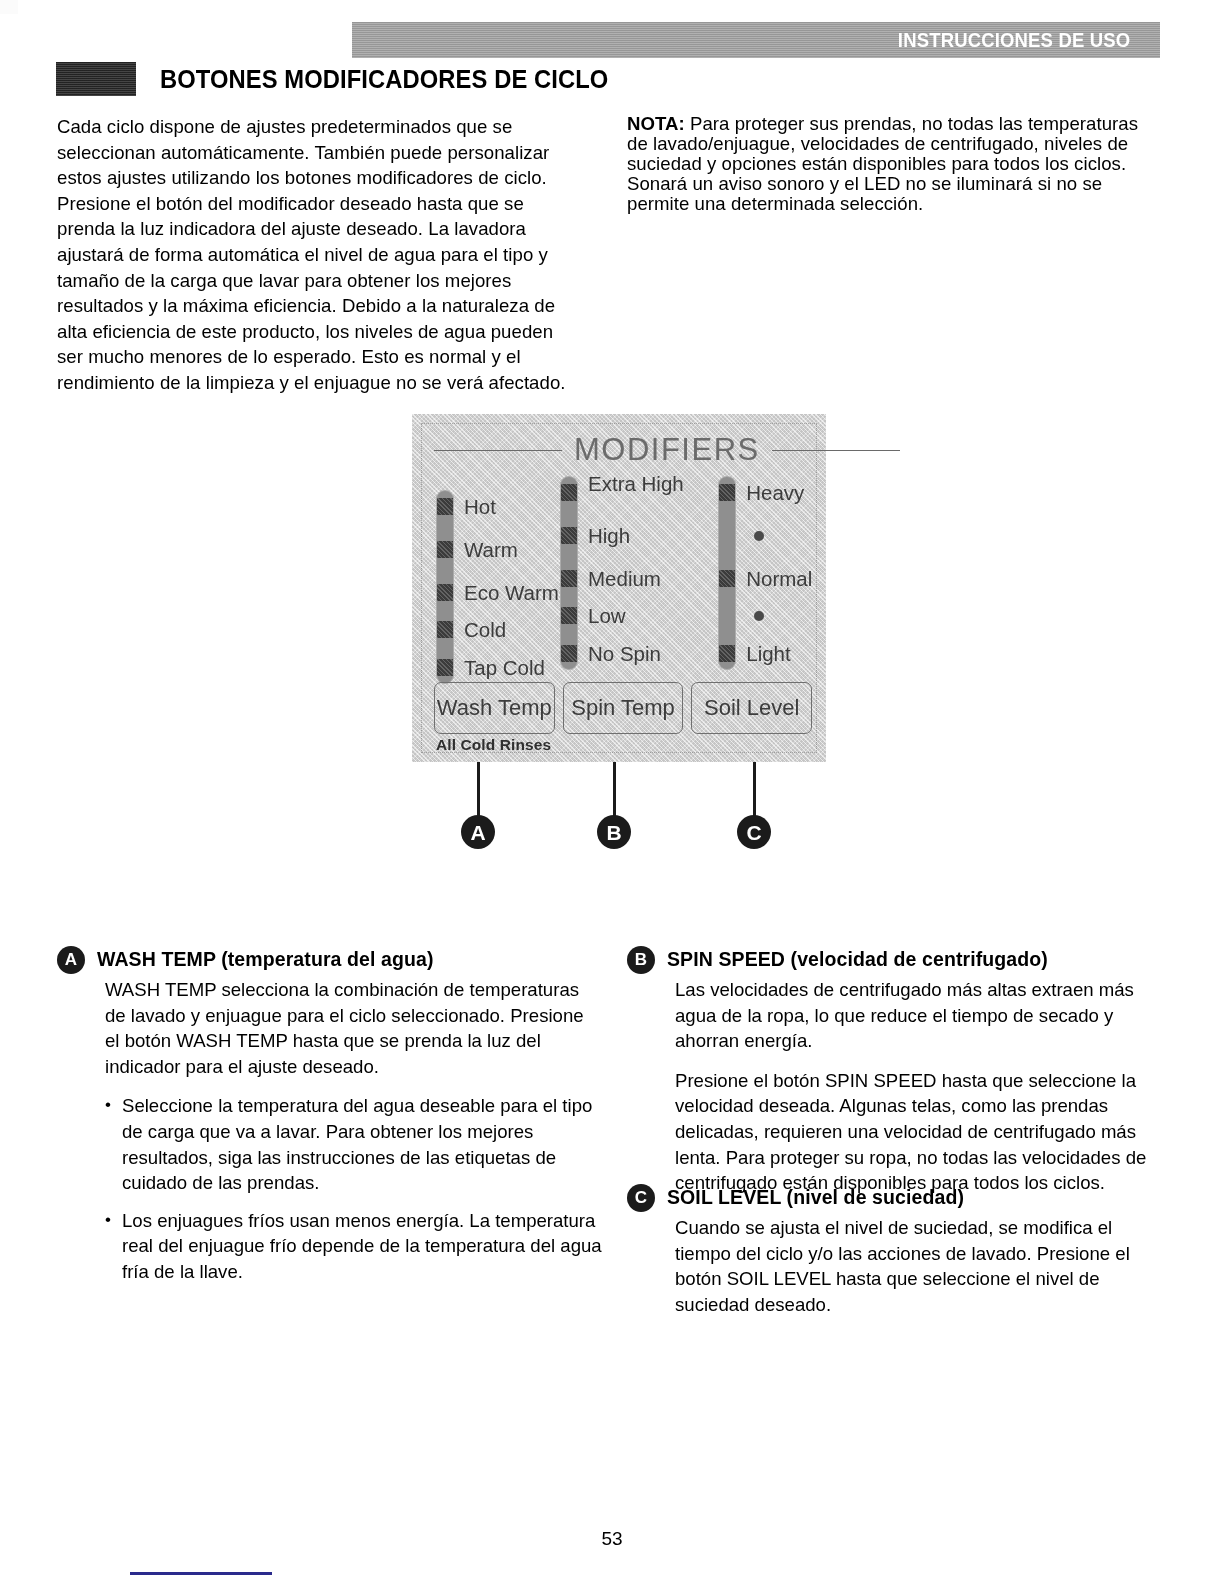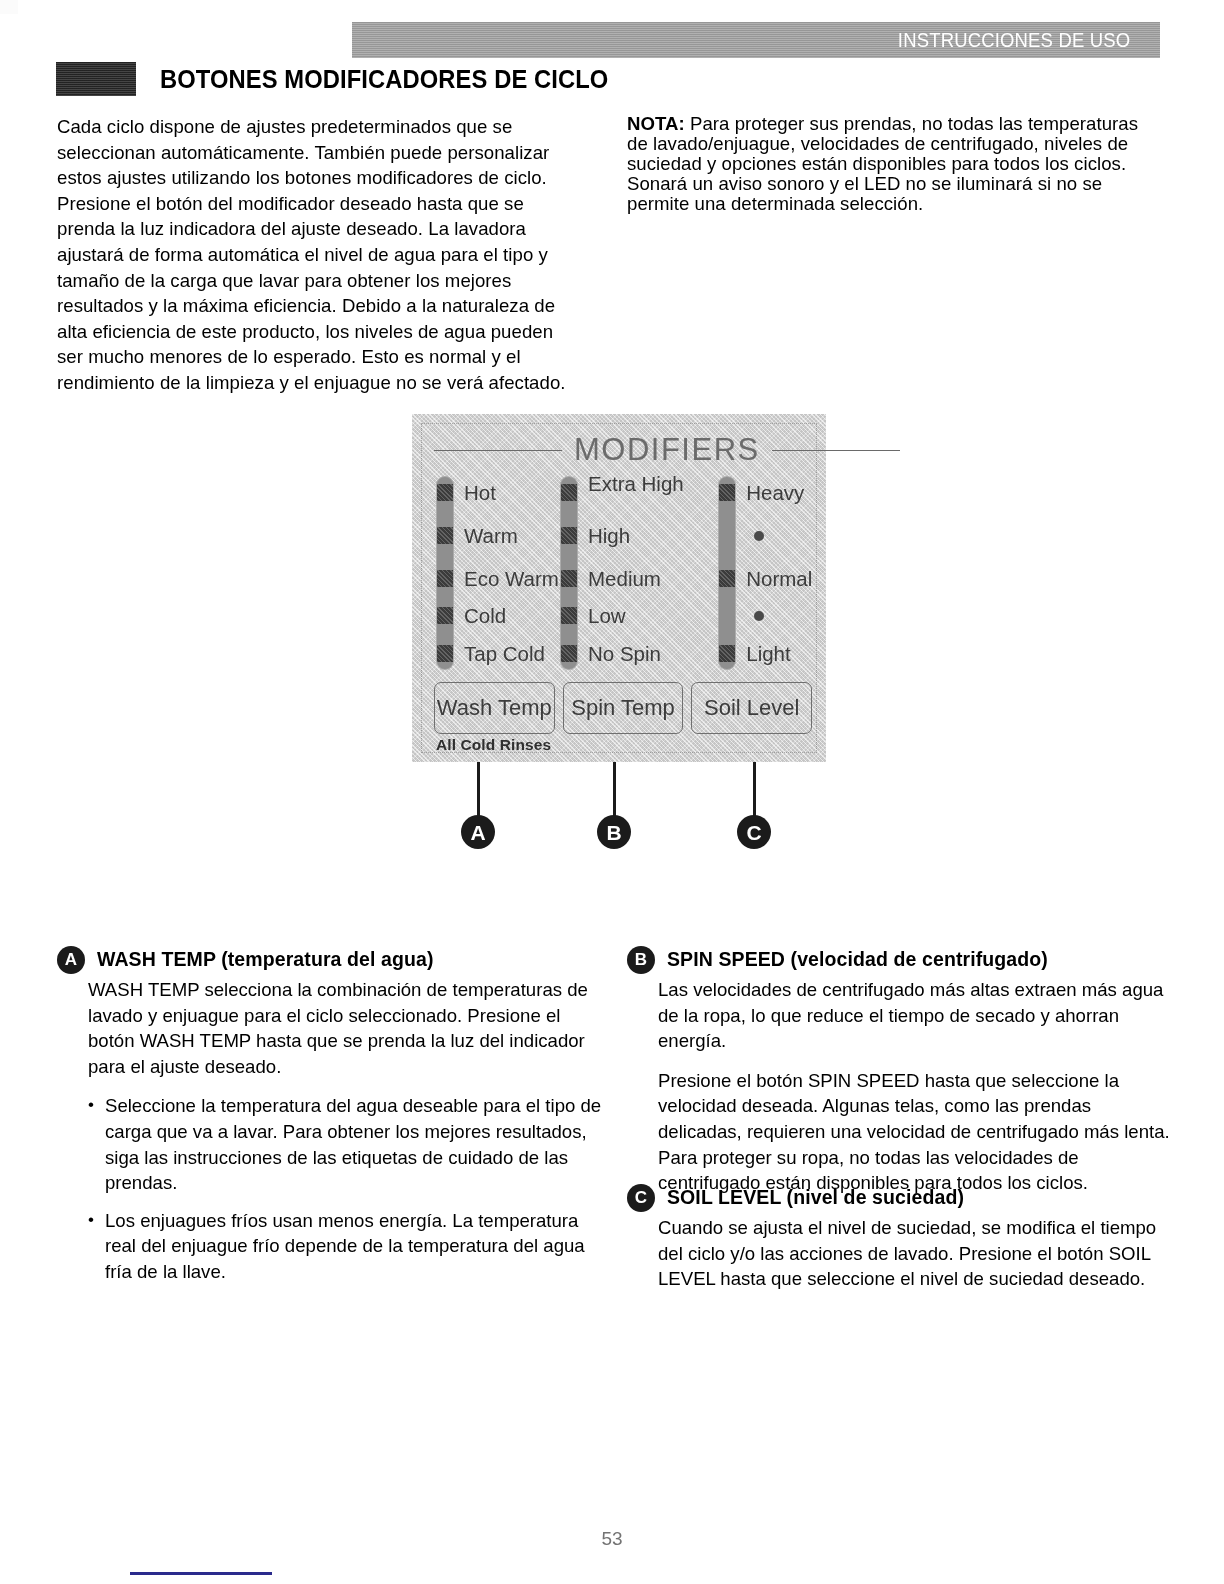--- a/index.html
+++ b/index.html
@@ -27,21 +27,21 @@
     background-image:
       repeating-linear-gradient(0deg, rgba(255,255,255,.20) 0 1px, rgba(0,0,0,.04) 1px 2px);
   }
   .header-bar-label {
     position: absolute;
     right: 14px;
     top: 50%;
     transform: translateY(-50%);
     color: #ffffff;
     font-size: 21px;
-    font-weight: normal;
+    font-weight: bold;
     letter-spacing: .2px;
     transform-origin: center;
     white-space: nowrap;
   }
   .header-bar-label span { display:inline-block; transform: scaleX(.88); }
 
   .title-row {
     position: absolute;
     left: 56px;
     top: 62px;
@@ -128,21 +128,21 @@
 
   .columns {
     position: absolute;
     left: 24px;
     top: 62px;
     width: 372px;
     height: 204px;
     display: flex;
   }
   .led-col { position: relative; }
-  .led-col.c1 { width: 152px; }
+  .led-col.c1 { width: 152px; margin-top: 14px; }
   .led-col.c2 { width: 140px; }
   .led-col.c3 { width: 110px; margin-left: 44px; }
 
   .led-bar {
     position: absolute;
     left: 0;
     top: 0;
     width: 18px;
     height: 194px;
     background: #8f8f8f;
@@ -254,21 +254,21 @@
     justify-content: center;
     margin-top: 1px;
   }
   .detail-title {
     font-size: 19.5px;
     font-weight: bold;
     letter-spacing: .1px;
     padding-top: 2px;
   }
   .detail-body {
-    margin-left: 31px;
+    margin-left: 48px;
   }
   .detail-body p { margin: 0 0 14px 0; }
   .detail-body p:last-child { margin-bottom: 0; }
   .bullets { margin: 14px 0 0 0; padding: 0; list-style: none; }
   .bullets li {
     position: relative;
     padding-left: 17px;
     margin-bottom: 12px;
   }
   .bullets li:last-child { margin-bottom: 0; }
@@ -280,21 +280,21 @@
     font-size: 17px;
   }
 
   .page-number {
     position: absolute;
     left: 0;
     right: 0;
     top: 1528px;
     text-align: center;
     font-size: 19px;
-    color: #737373;
+    color: #000000;
   }
   .footer-rule {
     position: absolute;
     left: 130px;
     top: 1572px;
     width: 142px;
     height: 3px;
     background: #2a2a8c;
   }
   .corner-mark {

